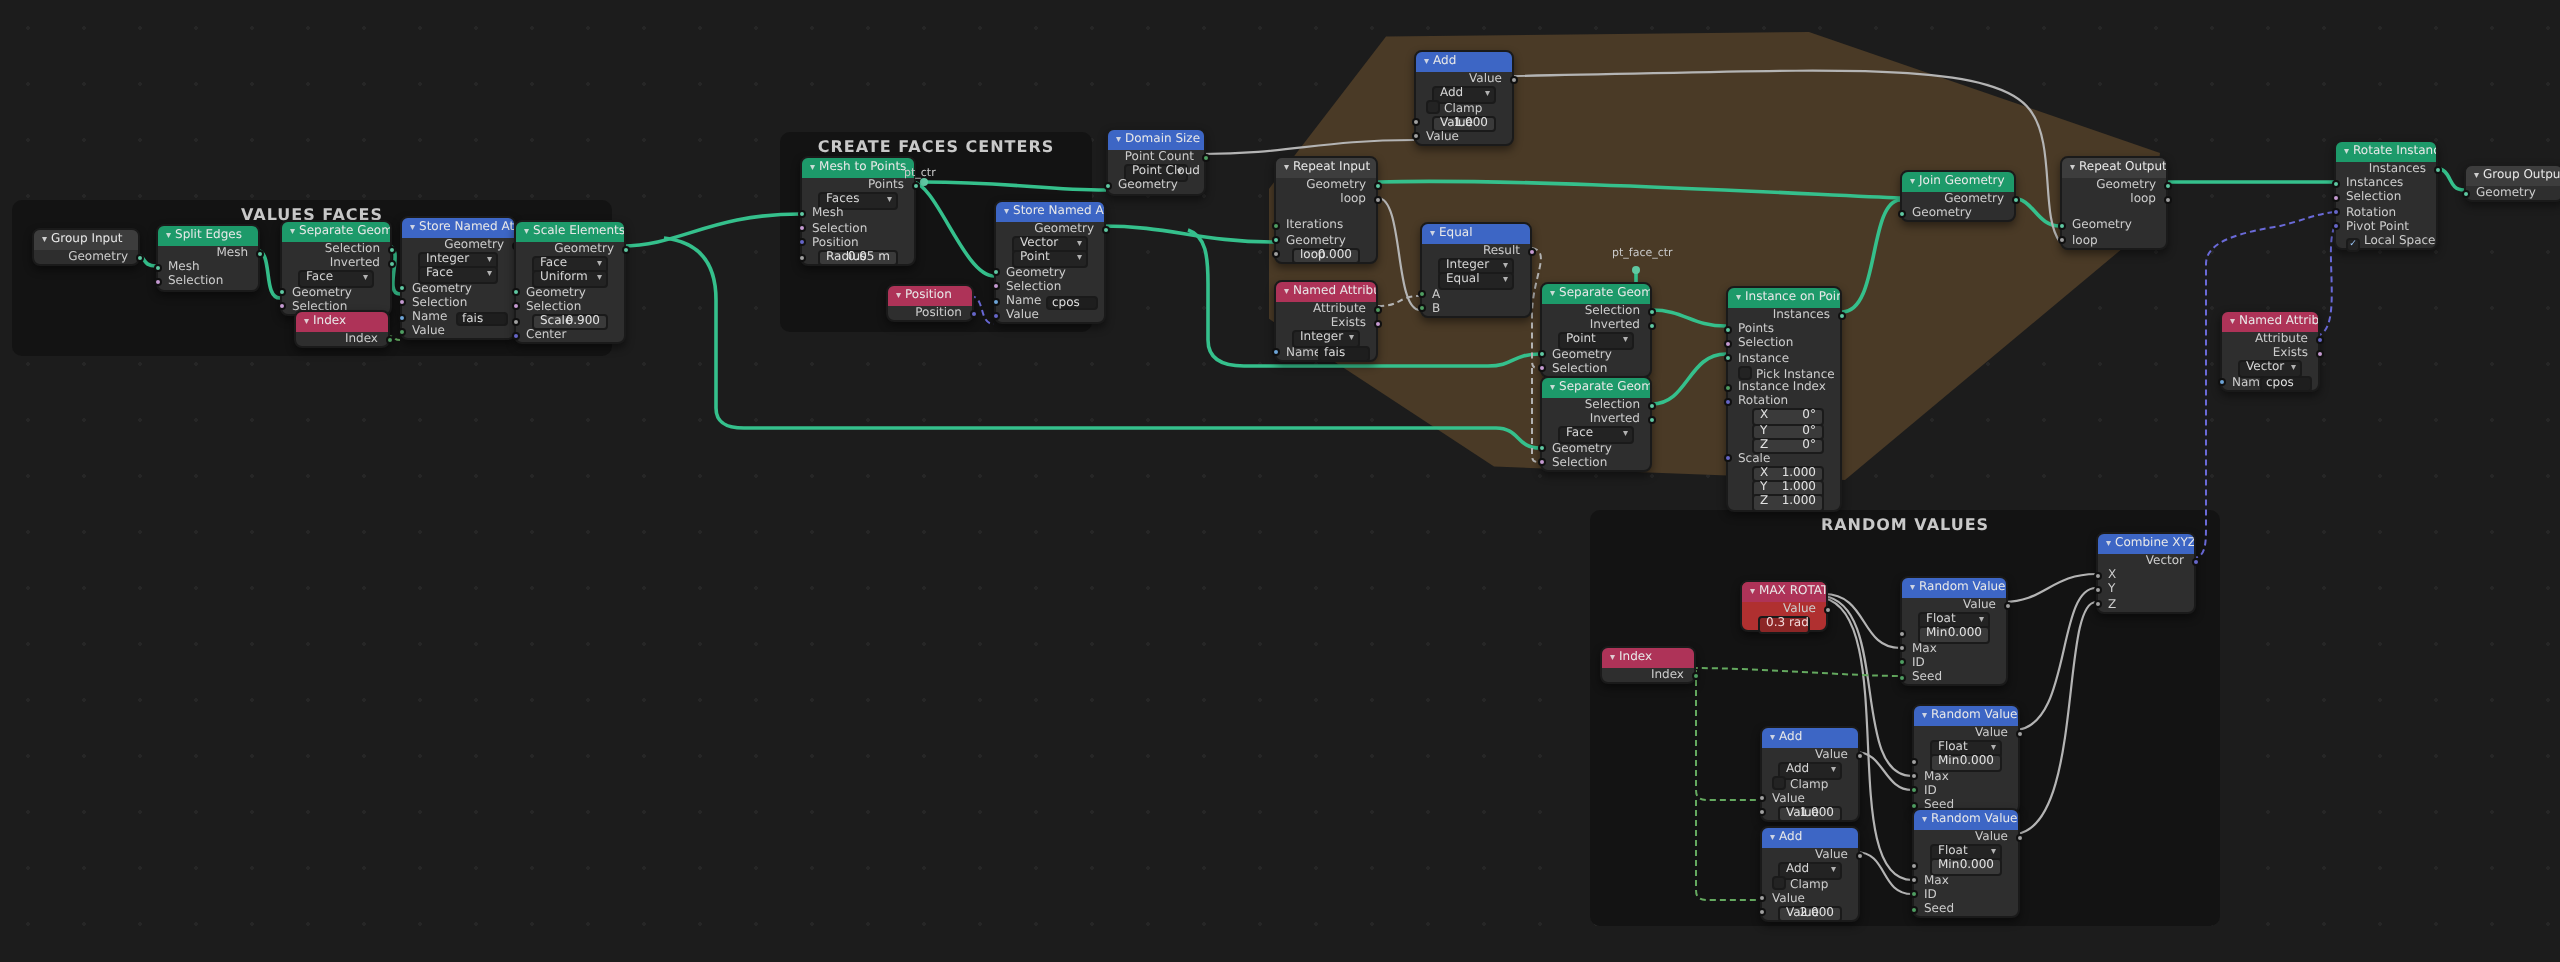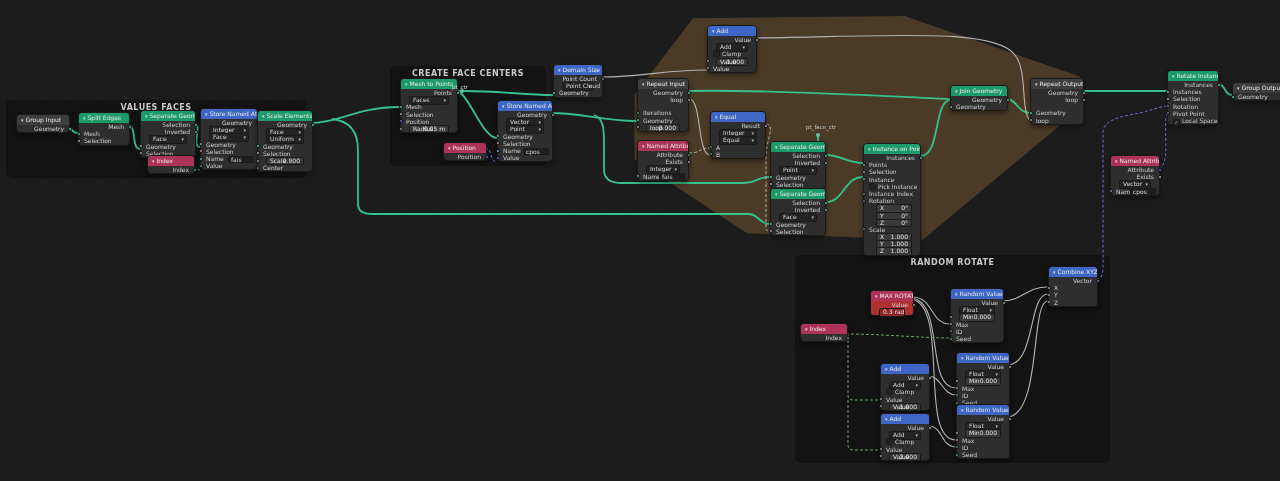--- a/index.html
+++ b/index.html
@@ -85,25 +85,25 @@
       <path d="M1096,279 C1103,279 1103,272 1103,262 L1103,132 C1103,120 1122,116 1140,113 C1152,110 1158,107 1167,106" fill="none" stroke="#6a6ad8" stroke-width="1" stroke-dasharray="3,2"></path>
       <path d="M1158,168 C1172,166 1162,126 1167,114" fill="none" stroke="#6a6ad8" stroke-width="1" stroke-dasharray="3,2"></path>
       <circle cx="462" cy="91" r="2" fill="#5fc8a2"></circle>
       <circle cx="818" cy="135" r="2" fill="#5fc8a2"></circle>
       <circle cx="818" cy="182" r="2" fill="#5fc8a2"></circle>
     </svg>
 <div class="frame dark" style="left: 6px; top: 100px; width: 300px; height: 78px;">
       <div class="frame-title">VALUES FACES</div>
     </div>
     <div class="frame dark" style="left: 390px; top: 66px; width: 156px; height: 100px;">
-      <div class="frame-title">CREATE FACE CENTERS</div>
+      <div class="frame-title">CREATE FACES CENTERS</div>
     </div>
     <div class="frame brown" style="left: 630px; top: 16px; width: 450px; height: 224px; clip-path: polygon(14% 1%, 61% 0%, 100% 27%, 99% 43%, 65% 100%, 26% 97%, 1% 64%, 1% 35%);"></div>
     <div class="frame dark" style="left: 795px; top: 255px; width: 315px; height: 208px;">
-      <div class="frame-title">RANDOM ROTATE</div>
+      <div class="frame-title">RANDOM VALUES</div>
     </div>
     <div class="flabel" style="left: 452px; top: 84px;">pt_ctr</div>
     <div class="flabel" style="left: 806px; top: 124px;">pt_face_ctr</div>
     <div class="node" style="left: 16px; top: 114px; width: 52px;">
       <div class="hdr" style="background: rgb(61, 61, 61);"><span class="car">▾</span><span>Group Input</span></div>
       <div class="row">
         <span class="lbl-r">Geometry</span>
         <i class="sock out" style="background: rgb(95, 200, 162);"></i>
       </div>
     </div>

